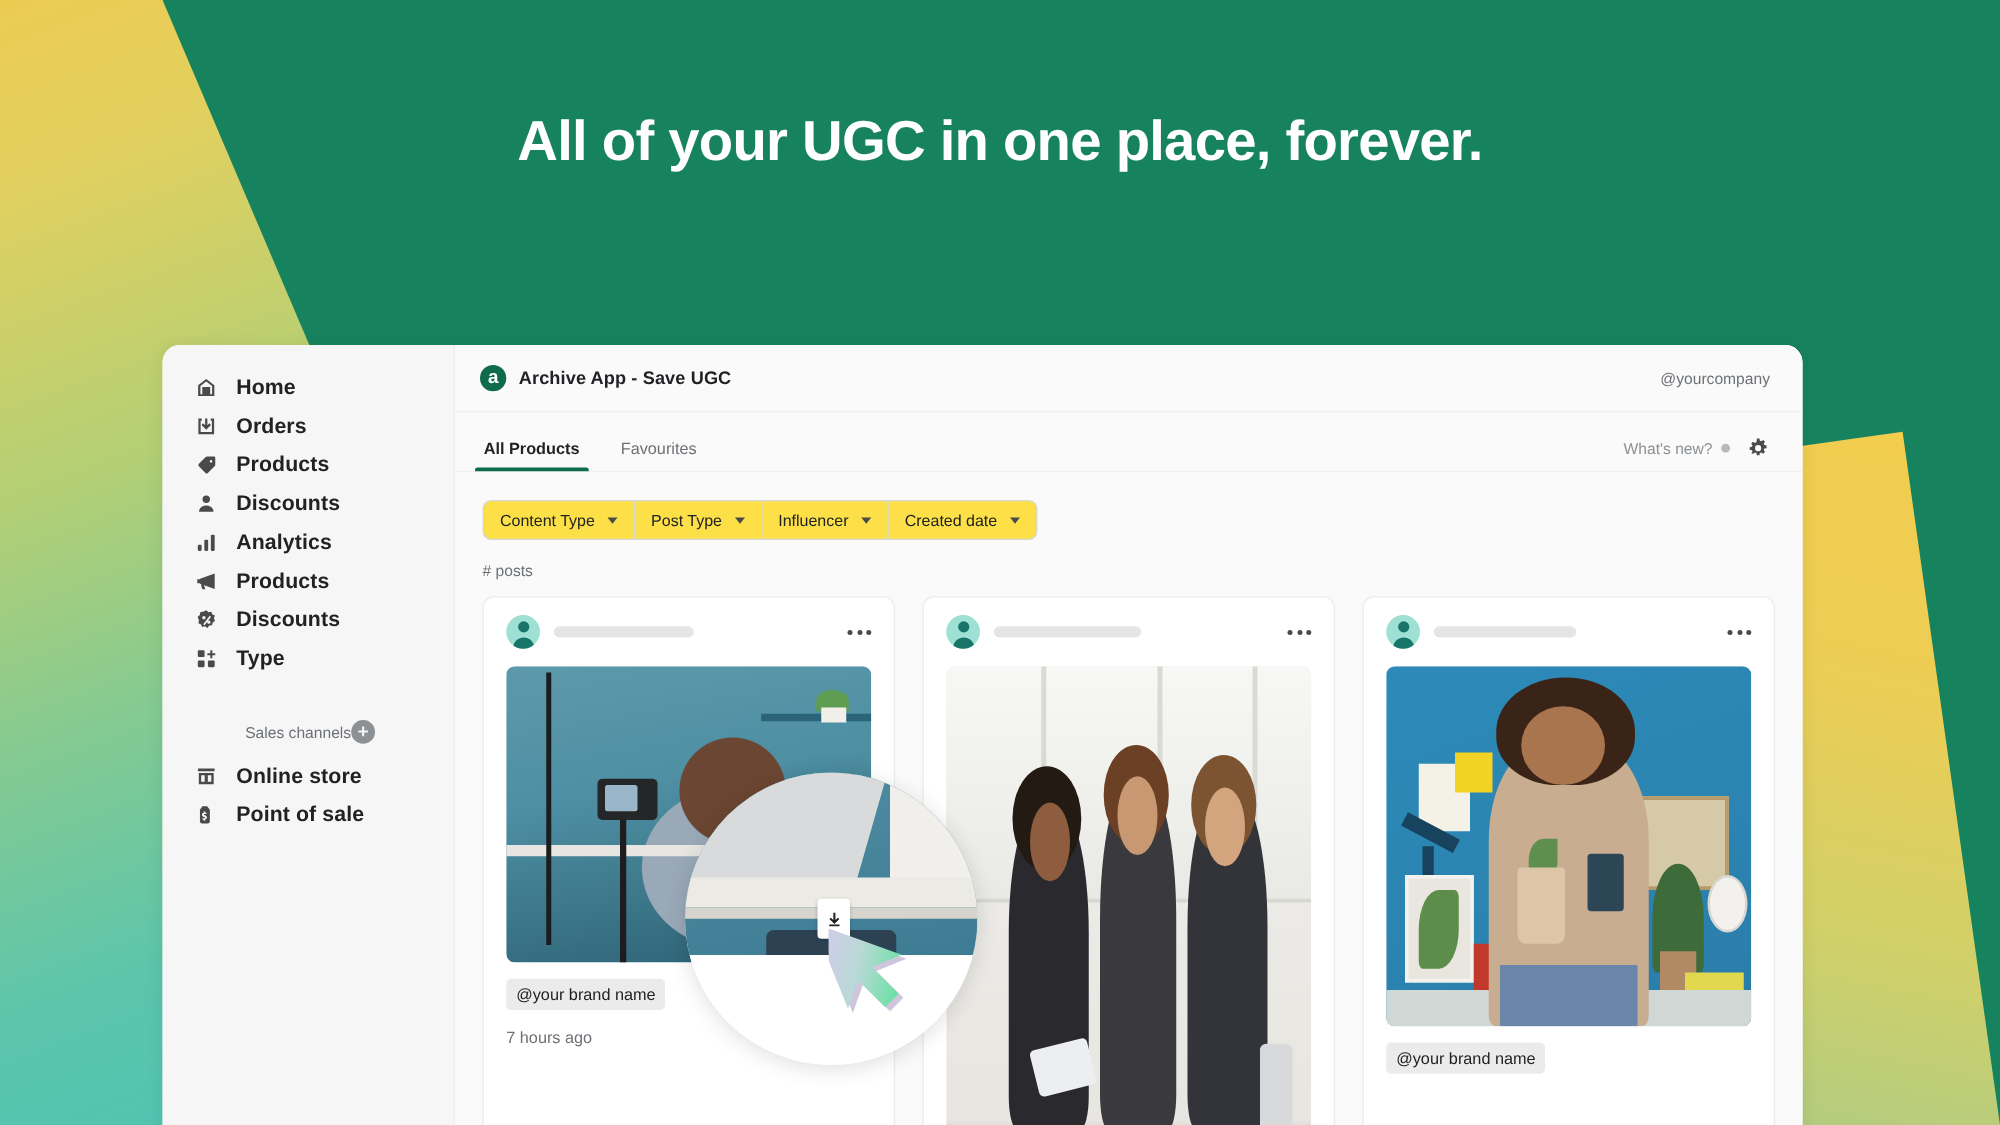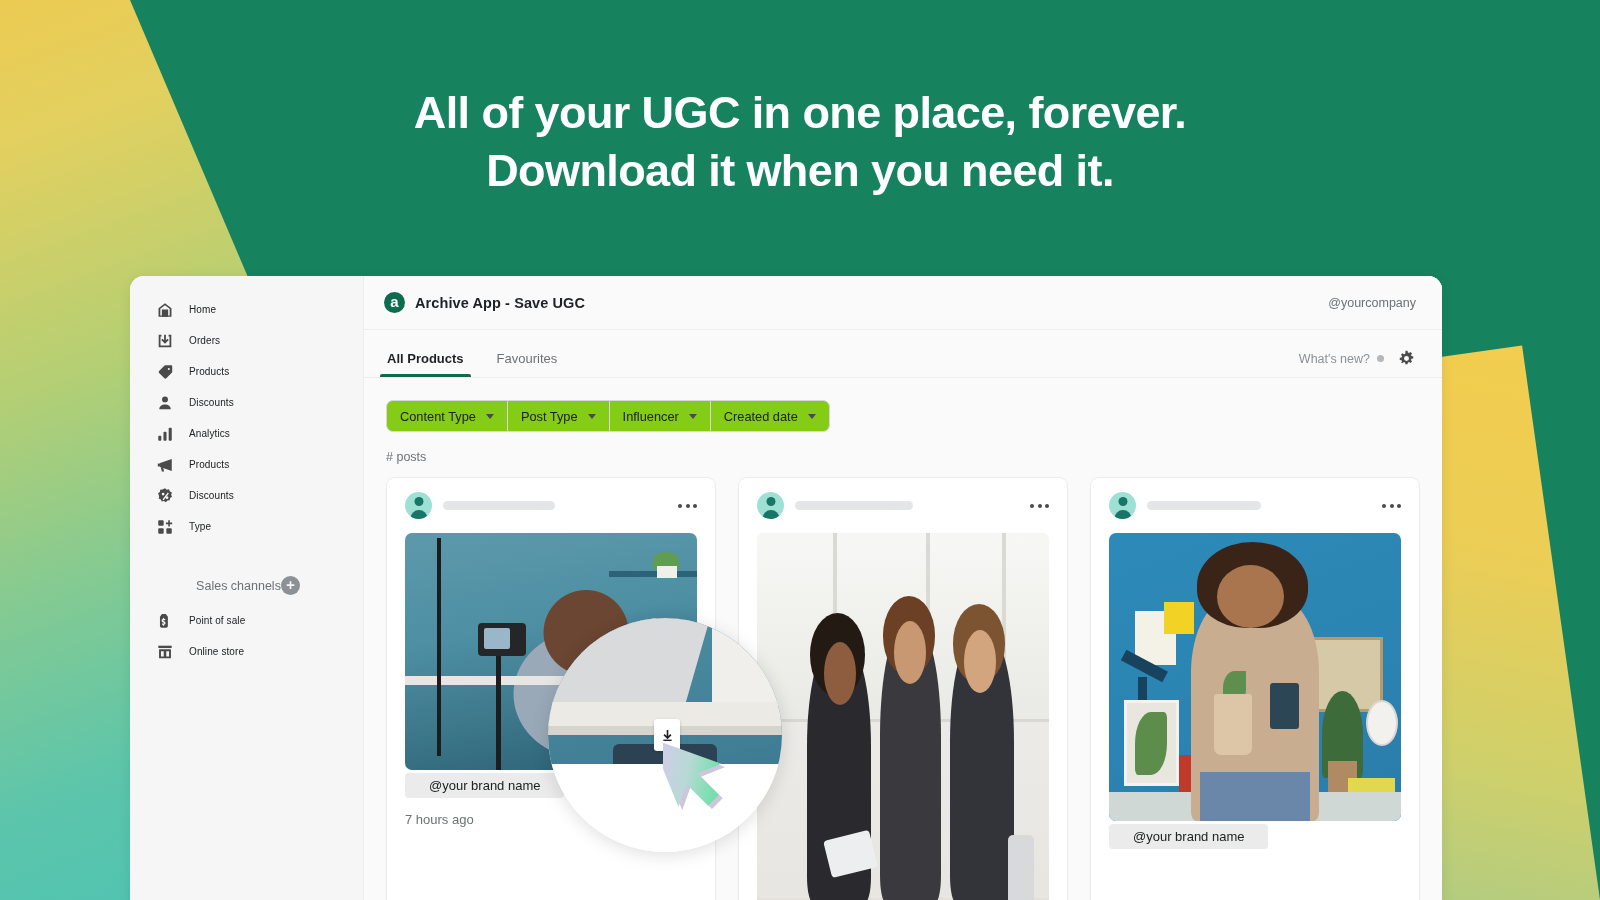--- a/index.html
+++ b/index.html
@@ -48,21 +48,21 @@
     width: 234px; flex: 0 0 234px; background: #f6f6f7;
     padding: 18px 0 0 0; border-right: 1px solid #ededed;
   }
   .nav-item {
     display: flex; align-items: center; gap: 14px;
     height: 31px; padding: 0 12px 0 17px; margin: 0 8px;
     border-radius: 8px; cursor: pointer;
   }
   .nav-ico { width: 20px; height: 20px; flex: 0 0 20px; display: flex; align-items: center; justify-content: center; }
   .nav-ico svg { display: block; fill: #4a4a4a; }
-  .nav-label { font-size: 10px; color: #202223; font-weight: 400; letter-spacing: .1px; }
+  .nav-label { font-size: 17px; color: #202223; font-weight: 700; letter-spacing: .1px; }
 
   .section-head {
     display: flex; align-items: center; justify-content: center;
     margin: 34px 22px 10px 25px;
   }
   .section-title { font-size: 12.5px; color: #6d7175; font-weight: 400; }
   .plus-btn {
     width: 19px; height: 19px; border-radius: 50%; background: #8c9196;
     display: flex; align-items: center; justify-content: center; cursor: pointer;
   }
@@ -103,21 +103,21 @@
   .whats-new { font-size: 12.5px; color: #8c9196; display: flex; align-items: center; gap: 7px; cursor: pointer; }
   .dot-badge { width: 7px; height: 7px; border-radius: 50%; background: #b5b9bc; display: inline-block; }
   .gear { cursor: pointer; display: flex; }
   .gear svg { fill: #4a4a4a; display: block; }
 
   .content { flex: 1; padding: 22px 22px 0 22px; background: #fafafa; overflow: hidden; }
 
   .filters { display: flex; margin-bottom: 18px; }
   .chip {
     display: flex; align-items: center; gap: 10px;
-    height: 32px; padding: 0 13px; background: #84cc16;
+    height: 32px; padding: 0 13px; background: #fde047;
     border: 1px solid #d5d7da; font-size: 12.8px; color: #202223;
     cursor: pointer; margin-right: -1px;
   }
   .chip:first-child { border-radius: 7px 0 0 7px; }
   .chip:last-child { border-radius: 0 7px 7px 0; }
   .caret { width: 0; height: 0; border-left: 4.5px solid transparent; border-right: 4.5px solid transparent; border-top: 5px solid #4a4a4a; }
 
   .posts-count { font-size: 12.5px; color: #6d7175; margin-bottom: 13px; }
 
   .cards { display: flex; gap: 22px; }
@@ -143,21 +143,21 @@
   .name-skeleton { height: 9px; border-radius: 5px; background: #e4e5e7; margin-left: 11px; }
   .dots { margin-left: auto; display: flex; gap: 3.5px; cursor: pointer; }
   .dots i { width: 4px; height: 4px; border-radius: 50%; background: #4a4a4a; display: block; }
 
   .media { width: 100%; border-radius: 7px; overflow: hidden; position: relative; }
   .media-1 { height: 237px; }
   .media-2 { height: 420px; }
   .media-3 { height: 288px; }
 
   .brand-tag {
-    display: inline-block; margin-top: 3px; padding: 5px 24px;
+    display: inline-block; margin-top: 13px; padding: 5px 8px;
     background: #ebebeb; border-radius: 4px; font-size: 13px; color: #202223;
   }
   .time-ago { font-size: 13px; color: #6d7175; margin-top: 14px; }
 
   
   .magnifier {
     position: absolute; left: 548px; top: 618px; width: 234px; height: 234px;
     border-radius: 50%; overflow: hidden; background: #fff;
     box-shadow: 0 3px 18px rgba(0,0,0,.13); z-index: 40;
   }
@@ -250,21 +250,20 @@
 
 <div id="stage">
 
   <div class="bg-grad-left"></div>
   <div class="bg-green-top"></div>
   <div class="bg-green-right"></div>
   <div class="bg-yellow-corner"></div>
 
   <div class="headline">
     <span>All of your UGC in one place, forever.</span>
-    <span class="l2">Download it when you need it.</span>
   </div>
 
   <div class="window">
 
     <nav class="sidebar">
       <div class="nav-item">
         <span class="nav-ico">
             <svg width="18" height="18" viewBox="0 0 20 20">
               <path d="M10 2.5 2.8 8v9.5h14.4V8L10 2.5Zm0 2.1 5.2 4v7.4H4.8V8.6L10 4.6Z"></path>
               <path d="M6.5 9.5h7v8h-7z"></path>
@@ -343,33 +342,33 @@
         <span class="plus-btn">
             <svg width="11" height="11" viewBox="0 0 12 12">
               <path d="M5.1 1.4h1.8v3.3h3.3v1.8H6.9v3.3H5.1V6.5H1.8V4.7h3.3V1.4Z"></path>
             </svg>
           </span>
       </div>
 
       <div class="nav-item">
         <span class="nav-ico">
             <svg width="18" height="18" viewBox="0 0 20 20">
-              <path d="M6.6 2.2h4.2l2.4 3.1v10.2a2 2 0 0 1-2 2H6.4a2 2 0 0 1-2-2V5.3l2.2-3.1Zm1.1 4.6v1.1a1.9 1.9 0 0 0-.4 3.6l1.3.5a.4.4 0 0 1-.14.78H6.6v1.3h1.1v1.1h1.3v-1.14a1.9 1.9 0 0 0 .5-3.6l-1.3-.5a.4.4 0 0 1 .14-.78h1.86V7.9h-1.1V6.8H7.7Z" fill-rule="evenodd"></path>
-            </svg>
-          </span>
-        <span class="nav-label">Point of sale</span>
-      </div>
-      <div class="nav-item">
-        <span class="nav-ico">
-            <svg width="18" height="18" viewBox="0 0 20 20">
               <path d="M2.6 3h14.8v2.6H2.6z"></path>
               <path d="M3.4 7h13.2v10H3.4V7Zm2.1 2.1v5.8h3.1V9.1H5.5Zm5.9 0v5.8h3.1V9.1h-3.1Z" fill-rule="evenodd"></path>
             </svg>
           </span>
         <span class="nav-label">Online store</span>
+      </div>
+      <div class="nav-item">
+        <span class="nav-ico">
+            <svg width="18" height="18" viewBox="0 0 20 20">
+              <path d="M6.6 2.2h4.2l2.4 3.1v10.2a2 2 0 0 1-2 2H6.4a2 2 0 0 1-2-2V5.3l2.2-3.1Zm1.1 4.6v1.1a1.9 1.9 0 0 0-.4 3.6l1.3.5a.4.4 0 0 1-.14.78H6.6v1.3h1.1v1.1h1.3v-1.14a1.9 1.9 0 0 0 .5-3.6l-1.3-.5a.4.4 0 0 1 .14-.78h1.86V7.9h-1.1V6.8H7.7Z" fill-rule="evenodd"></path>
+            </svg>
+          </span>
+        <span class="nav-label">Point of sale</span>
       </div>
     </nav>
 
     <div class="main">
 
       <div class="app-bar">
         <div class="brand">
           <span class="brand-logo">a</span>
           <span class="brand-title">Archive App - Save UGC</span>
         </div>

